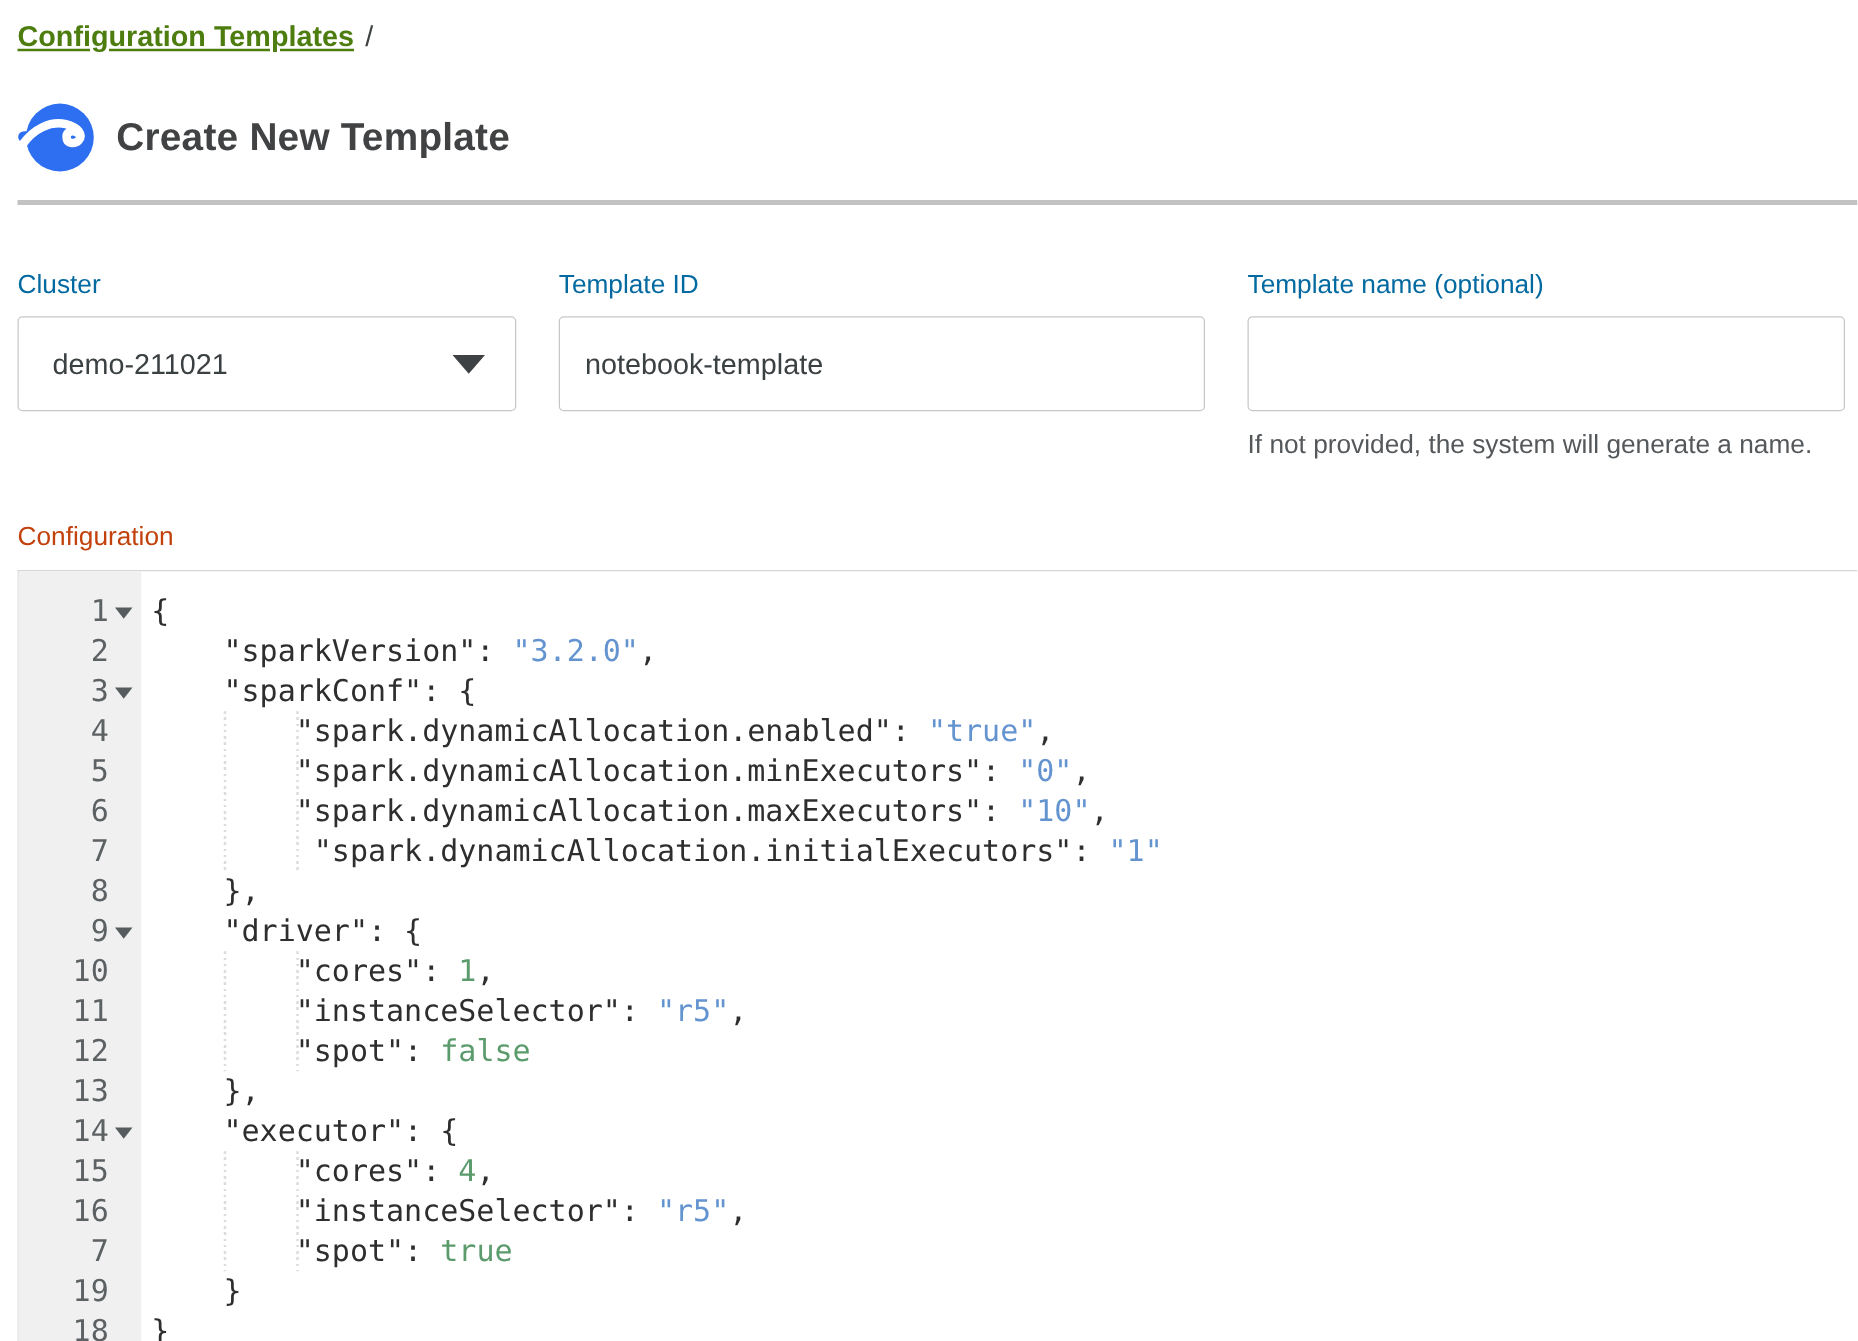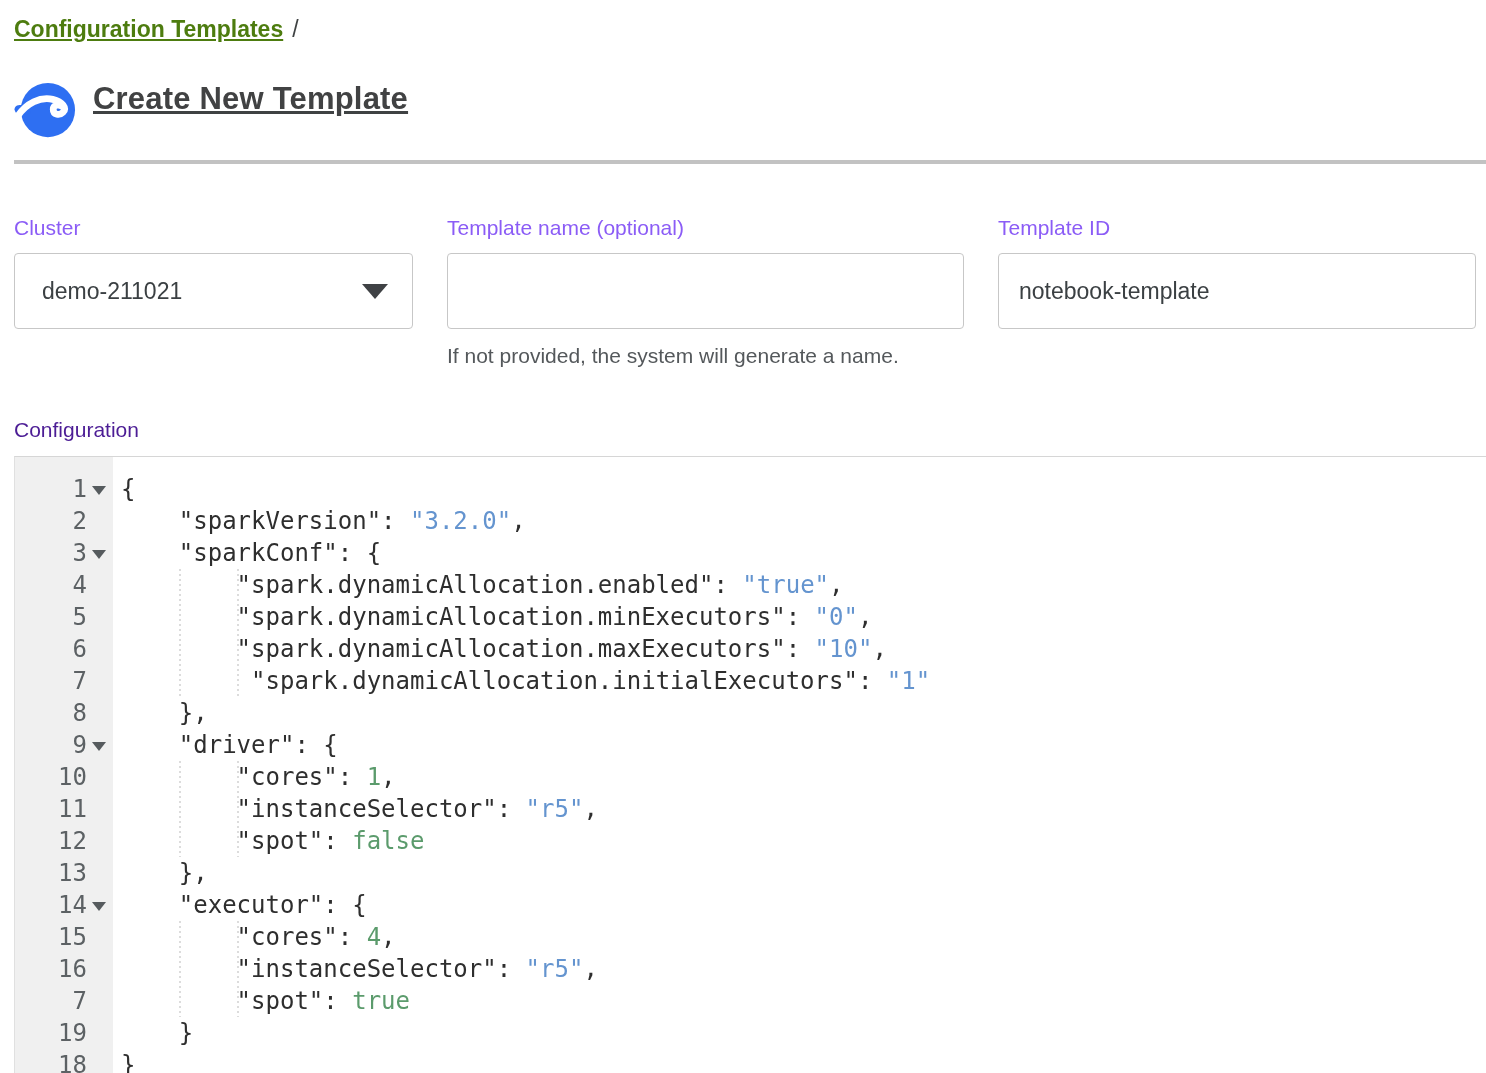--- a/index.html
+++ b/index.html
@@ -6,35 +6,35 @@
   html, body { width: 1486px; height: 1073px; overflow: hidden; background: #ffffff; }
   body { font-family: "Liberation Sans", sans-serif; color: #3f4243; }
   .page { padding: 14px 0 0 14px; width: 100%; height: 100%; }
 
   
   .breadcrumb { font-size: 23px; line-height: 30px; }
   .breadcrumb a { color: #4d7c0f; text-decoration: underline; font-weight: 600; cursor: pointer; }
   .breadcrumb .sep { color: #3f4243; margin-left: 9px; font-weight: 400; }
 
   
-  .header { margin-top: 37px; display: flex; align-items: flex-start; gap: 17px; height: 58px; text-decoration: underline; }
+  .header { margin-top: 37px; display: flex; align-items: center; gap: 17px; height: 58px; }
   .title { font-size: 31px; font-weight: 700; color: #414243; letter-spacing: 0.2px; }
   .divider { margin-top: 21px; height: 4px; background: #c2c2c2; width: 100%; }
 
   
   .form { margin-top: 51px; display: grid; grid-template-columns: 399px 517px 478px; column-gap: 34px; }
-  .field-label { display: block; font-size: 21px; line-height: 26px; color: #8b5cf6; margin-bottom: 12px; }
+  .field-label { display: block; font-size: 21px; line-height: 26px; color: #0369a1; margin-bottom: 12px; }
   .control { height: 76px; border: 1px solid #c7c7c7; border-radius: 4px; font-size: 23px; color: #3b4043; background: #fff; width: 100%; }
   .select { display: flex; align-items: center; padding: 0 24px 0 27px; cursor: pointer; }
   .select .caret { margin-left: auto; width: 0; height: 0; border-left: 13px solid transparent; border-right: 13px solid transparent; border-top: 15px solid #3f4245; }
   input.control { padding: 0 20px; font-family: "Liberation Sans", sans-serif; outline: none; }
   .helper { margin-top: 14px; font-size: 21px; line-height: 26px; color: #54585b; }
 
   
-  .config-label { margin-top: 48px; font-size: 21px; line-height: 26px; color: #4c1d95; margin-bottom: 13px; }
+  .config-label { margin-top: 48px; font-size: 21px; line-height: 26px; color: #c2410c; margin-bottom: 13px; }
   .editor { height: 633px; border-top: 1px solid #d6d6d6; border-left: 1px solid #e0e0e0; background: #fff; display: flex; overflow: hidden; }
   .gutter { flex: 0 0 98px; background: #f0f0f0; padding-top: 16px; font-family: "DejaVu Sans Mono", monospace; font-size: 24px; color: #5c6164; }
   .gutter-cell { height: 32px; line-height: 32px; text-align: right; padding-right: 26px; position: relative; }
   .fold { position: absolute; right: 7px; top: 13px; width: 0; height: 0; border-left: 7px solid transparent; border-right: 7px solid transparent; border-top: 9px solid #565b5e; cursor: pointer; }
   .code { flex: 1 1 auto; padding-top: 16px; position: relative; font-family: "DejaVu Sans Mono", monospace; font-size: 24px; line-height: 32px; white-space: pre; color: #2e2e2e; cursor: text; }
   .code-line { height: 32px; padding-left: 8px; position: relative; }
   .code-line.active { background: #fcf7da; }
   .tk-k, .tk-p, .tk-w { color: #2e2e2e; }
   .tk-s { color: #6494cf; }
   .tk-n, .tk-b { color: #5b9b6c; }
@@ -65,27 +65,27 @@
 
   <div class="form">
     <div class="field">
       <span class="field-label">Cluster</span>
       <div class="control select">
         <span>demo-211021</span>
         <span class="caret"></span>
       </div>
     </div>
     <div class="field">
+      <span class="field-label">Template ID</span>
+      <input class="control" type="text" value="notebook-template" style="">
+    </div>
+    <div class="field">
       <span class="field-label">Template name (optional)</span>
       <input class="control" type="text" value="" style="">
       <div class="helper">If not provided, the system will generate a name.</div>
-    </div>
-    <div class="field">
-      <span class="field-label">Template ID</span>
-      <input class="control" type="text" value="notebook-template" style="">
     </div>
   </div>
 
   <div class="config-label">Configuration</div>
 
   <div class="editor">
     <div class="gutter">
         <div class="gutter-cell">1<span class="fold"></span></div>
         <div class="gutter-cell">2</div>
         <div class="gutter-cell">3<span class="fold"></span></div>

